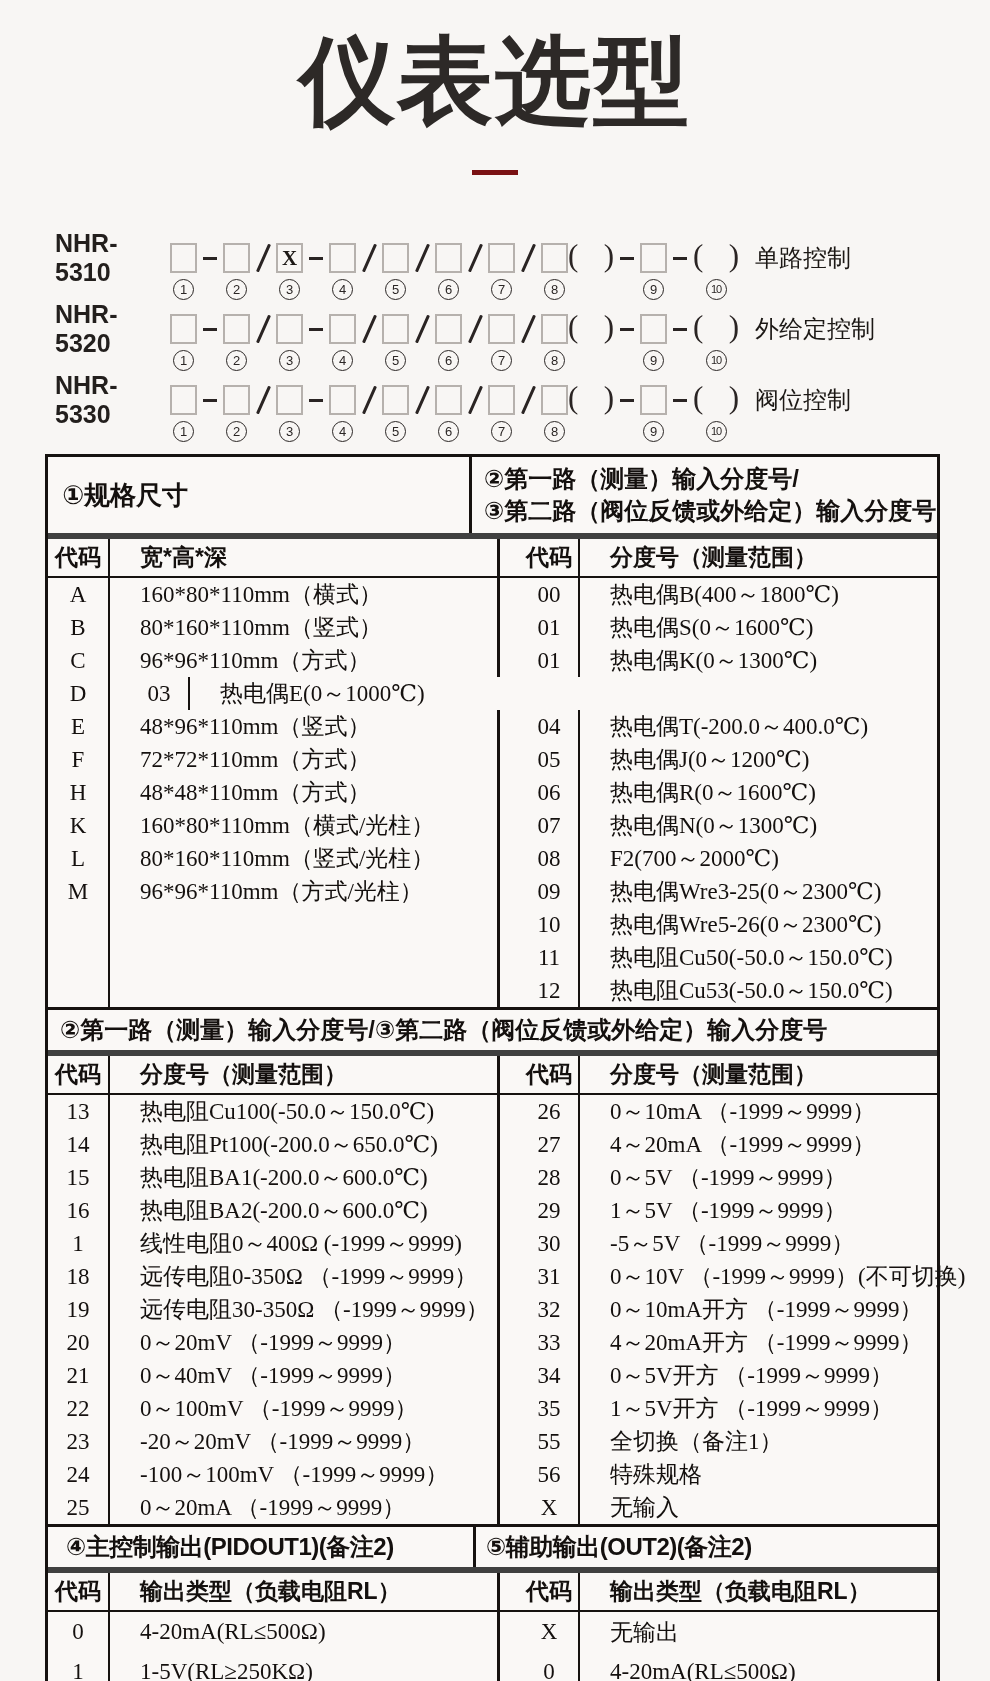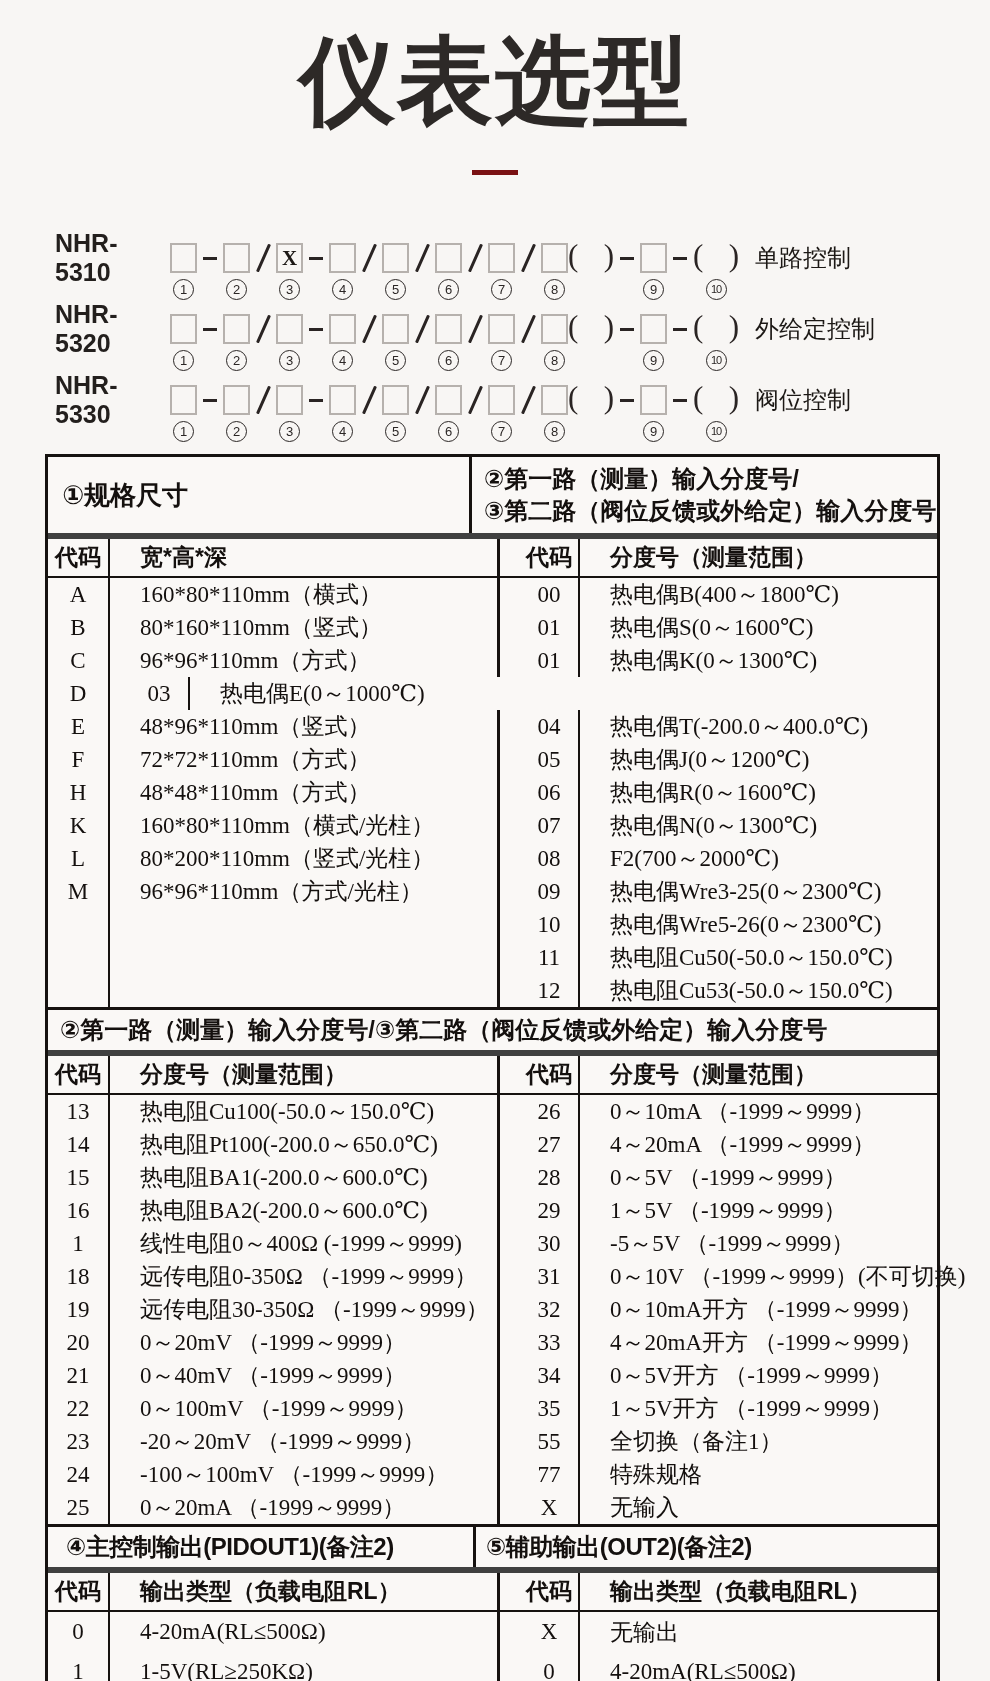--- a/index.html
+++ b/index.html
@@ -435,21 +435,21 @@
         <div class="cell c-descR">热电偶R(0～1600℃)</div>
       </div>
       <div class="trow body-row">
         <div class="cell c-code">K</div>
         <div class="cell c-descL">160*80*110mm（横式/光柱）</div>
         <div class="cell c-code r-start">07</div>
         <div class="cell c-descR">热电偶N(0～1300℃)</div>
       </div>
       <div class="trow body-row">
         <div class="cell c-code">L</div>
-        <div class="cell c-descL">80*200*110mm（竖式/光柱）</div>
+        <div class="cell c-descL">80*160*110mm（竖式/光柱）</div>
         <div class="cell c-code r-start">08</div>
         <div class="cell c-descR">F2(700～2000℃)</div>
       </div>
       <div class="trow body-row">
         <div class="cell c-code">M</div>
         <div class="cell c-descL">96*96*110mm（方式/光柱）</div>
         <div class="cell c-code r-start">09</div>
         <div class="cell c-descR">热电偶Wre3-25(0～2300℃)</div>
       </div>
       <div class="trow body-row">
@@ -544,21 +544,21 @@
       </div>
       <div class="trow body-row">
         <div class="cell c-code">23</div>
         <div class="cell c-descL">-20～20mV （-1999～9999）</div>
         <div class="cell c-code r-start">55</div>
         <div class="cell c-descR">全切换（备注1）</div>
       </div>
       <div class="trow body-row">
         <div class="cell c-code">24</div>
         <div class="cell c-descL">-100～100mV （-1999～9999）</div>
-        <div class="cell c-code r-start">77</div>
+        <div class="cell c-code r-start">56</div>
         <div class="cell c-descR">特殊规格</div>
       </div>
       <div class="trow body-row">
         <div class="cell c-code">25</div>
         <div class="cell c-descL">0～20mA （-1999～9999）</div>
         <div class="cell c-code r-start">X</div>
         <div class="cell c-descR">无输入</div>
       </div>
     </div>
 

